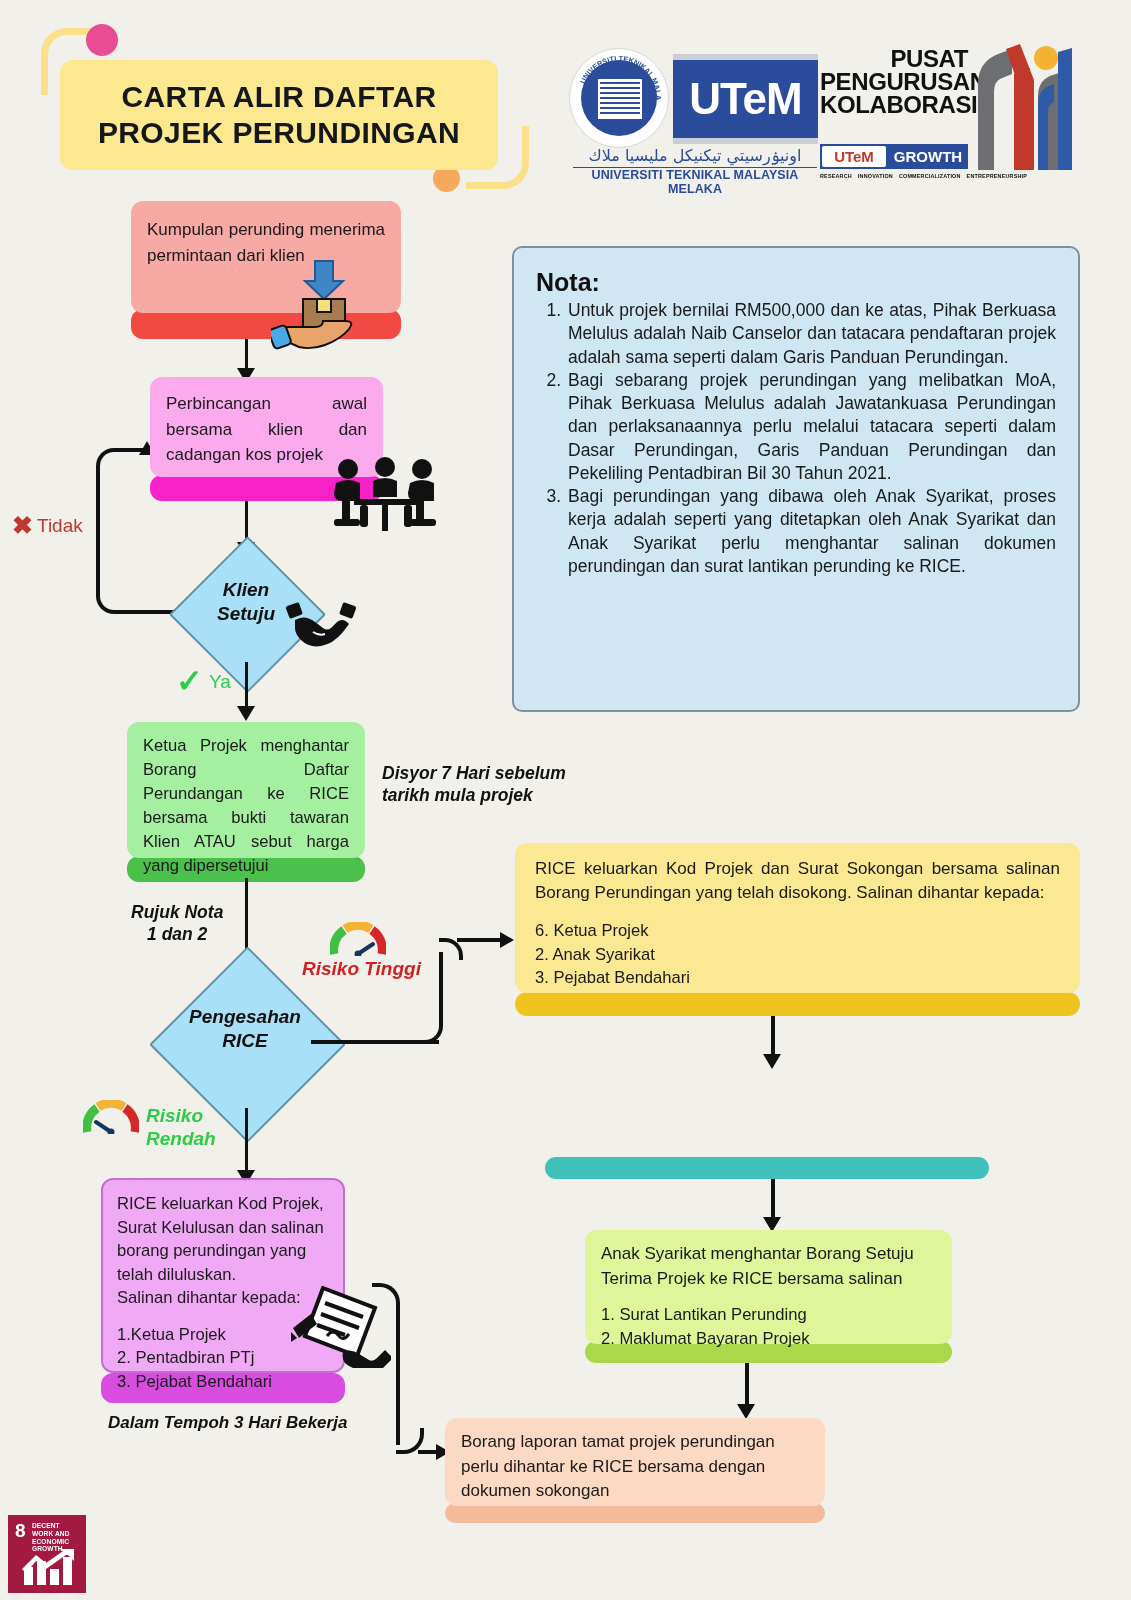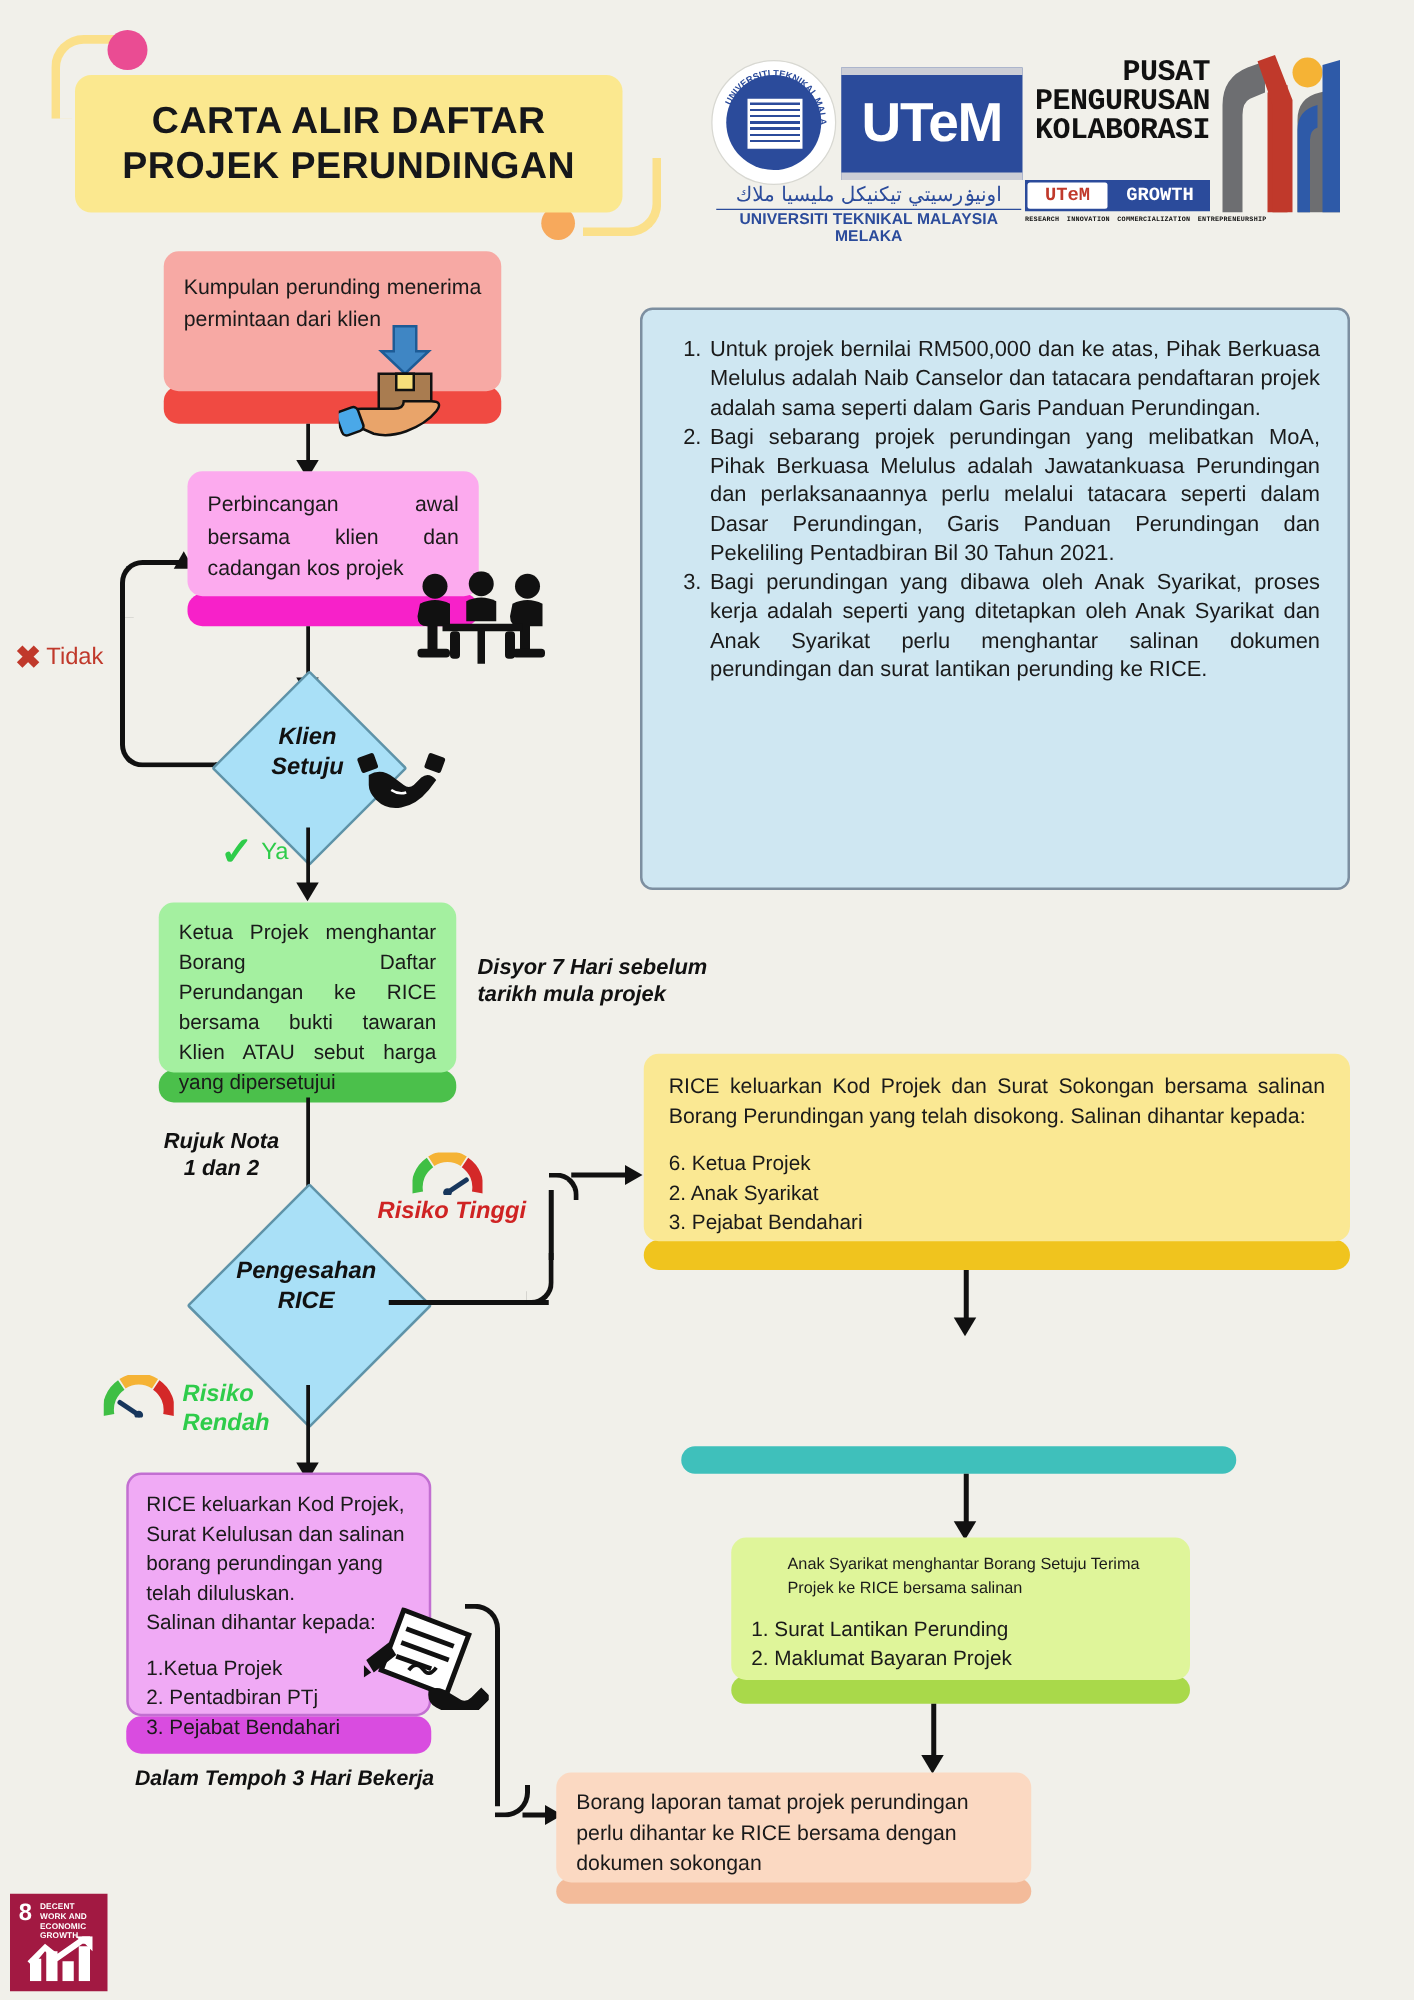--- a/index.html
+++ b/index.html
@@ -57,21 +57,21 @@
   .utem-word{
     position:absolute;left:108px;top:12px;width:145px;height:78px;
     background:#2b4b9b;border-top:6px solid #ccced6;border-bottom:6px solid #ccced6;
     display:flex;align-items:center;justify-content:center;
   }
   .utem-word span{color:#fff;font-size:44px;font-weight:bold;letter-spacing:-1px;line-height:1;}
   .utem-jawi{position:absolute;left:8px;top:104px;width:244px;text-align:center;color:#2b4b9b;font-size:16px;
     border-bottom:1.5px solid #2b4b9b;padding-bottom:2px;direction:rtl;font-family:"DejaVu Sans",sans-serif;}
   .utem-sub{position:absolute;left:8px;top:126px;width:244px;text-align:center;color:#2b4b9b;font-size:12.5px;font-weight:bold;letter-spacing:.1px;}
 
-  .pmk-logo{position:relative;width:258px;height:143px;margin-left:0;font-family:Liberation Mono, monospace;}
+  .pmk-logo{position:relative;width:258px;height:143px;margin-left:0;}
   .pmk-words{position:absolute;left:0;top:6px;width:148px;text-align:right;}
   .pmk-words div{font-size:24px;font-weight:bold;color:#111;line-height:0.95;letter-spacing:-.4px;}
   .pmk-badge{position:absolute;left:0;top:102px;width:148px;height:25px;background:#2b4b9b;display:flex;}
   .pmk-badge .b1{flex:0 0 64px;background:#fff;color:#c0392b;font-weight:bold;font-size:15px;display:flex;align-items:center;justify-content:center;margin:2px;border-radius:2px;}
   .pmk-badge .b2{flex:1;color:#fff;font-weight:bold;font-size:15px;display:flex;align-items:center;justify-content:center;}
   .pmk-tag{position:absolute;left:0;top:130px;width:152px;font-size:5.4px;font-weight:bold;color:#111;letter-spacing:.2px;display:flex;gap:3px;align-items:center;}
   .pmk-tag i{width:1.5px;height:7px;background:#c0392b;display:inline-block;font-style:normal;}
   .pmk-mark{position:absolute;left:152px;top:2px;width:104px;height:126px;}
 
   
@@ -184,20 +184,21 @@
         <path d="M34 5 L48 0 L62 36 L62 126 L46 126 L46 40 Z" fill="#c0392b"></path>
         <circle cx="74" cy="14" r="12" fill="#f5b335"></circle>
         <path d="M66 126 L66 52 Q66 34 84 30 L100 26 L100 126 Z" fill="#6d6e71"></path>
         <path d="M86 126 L100 126 L100 4 L86 8 Z" fill="#2e5aa8"></path>
         <path d="M66 126 L66 60 Q66 44 82 40 L82 58 Q76 60 76 68 L76 126 Z" fill="#2e5aa8"></path>
       </svg>
     </div>
   </div>
 
   <div class="nota">
+    <h2>Nota:</h2>
     <ol>
       <li>Untuk projek bernilai RM500,000 dan ke atas, Pihak Berkuasa Melulus adalah Naib Canselor dan tatacara pendaftaran projek adalah sama seperti dalam Garis Panduan Perundingan.</li>
       <li>Bagi sebarang projek perundingan yang melibatkan MoA, Pihak Berkuasa Melulus adalah Jawatankuasa Perundingan dan perlaksanaannya perlu melalui tatacara seperti dalam Dasar Perundingan, Garis Panduan Perundingan dan Pekeliling Pentadbiran Bil 30 Tahun 2021.</li>
       <li>Bagi perundingan yang dibawa oleh Anak Syarikat, proses kerja adalah seperti yang ditetapkan oleh Anak Syarikat dan Anak Syarikat  perlu menghantar salinan dokumen perundingan dan surat lantikan perunding ke RICE.</li>
     </ol>
   </div>
 
   <div class="fbox" style="left:131px;top:201px;width:270px;height:138px;">
     <div class="shadowbar" style="background:#f04a42;"></div>
     <div class="body" style="background:#f7a9a4;height:112px;padding:16px 16px 0 16px;">
@@ -366,21 +367,21 @@
   <div class="fbox" style="left:545px;top:1068px;width:444px;height:111px;">
     <div class="shadowbar" style="background:#3fc0bb;height:22px;"></div>
   </div>
 
   <div class="ln" style="left:771px;top:1179px;width:4px;height:45px;"></div>
   <div class="arrow-d" style="left:763px;top:1217px;"></div>
 
   <div class="fbox" style="left:585px;top:1230px;width:367px;height:133px;">
     <div class="shadowbar" style="background:#a9d94a;height:22px;"></div>
     <div class="body" style="background:#dff59a;height:114px;padding:12px 16px 0 16px;">
-      <div class="txt" style="font-size:13px;line-height:1.45;margin-left:29px;">Anak Syarikat menghantar Borang Setuju Terima Projek ke RICE bersama salinan</div>
+      <div class="txt" style="font-size:17px;line-height:1.45;">Anak Syarikat menghantar Borang Setuju Terima Projek ke RICE bersama salinan</div>
       <div style="height:12px;"></div>
       <div class="txt" style="font-size:16.6px;line-height:1.4;">1.  Surat Lantikan Perunding</div>
       <div class="txt" style="font-size:16.6px;line-height:1.4;">2. Maklumat Bayaran Projek</div>
     </div>
   </div>
 
   <div class="ln" style="left:745px;top:1363px;width:4px;height:48px;"></div>
   <div class="arrow-d" style="left:737px;top:1404px;"></div>
 
   <div class="fbox" style="left:445px;top:1418px;width:380px;height:105px;">

